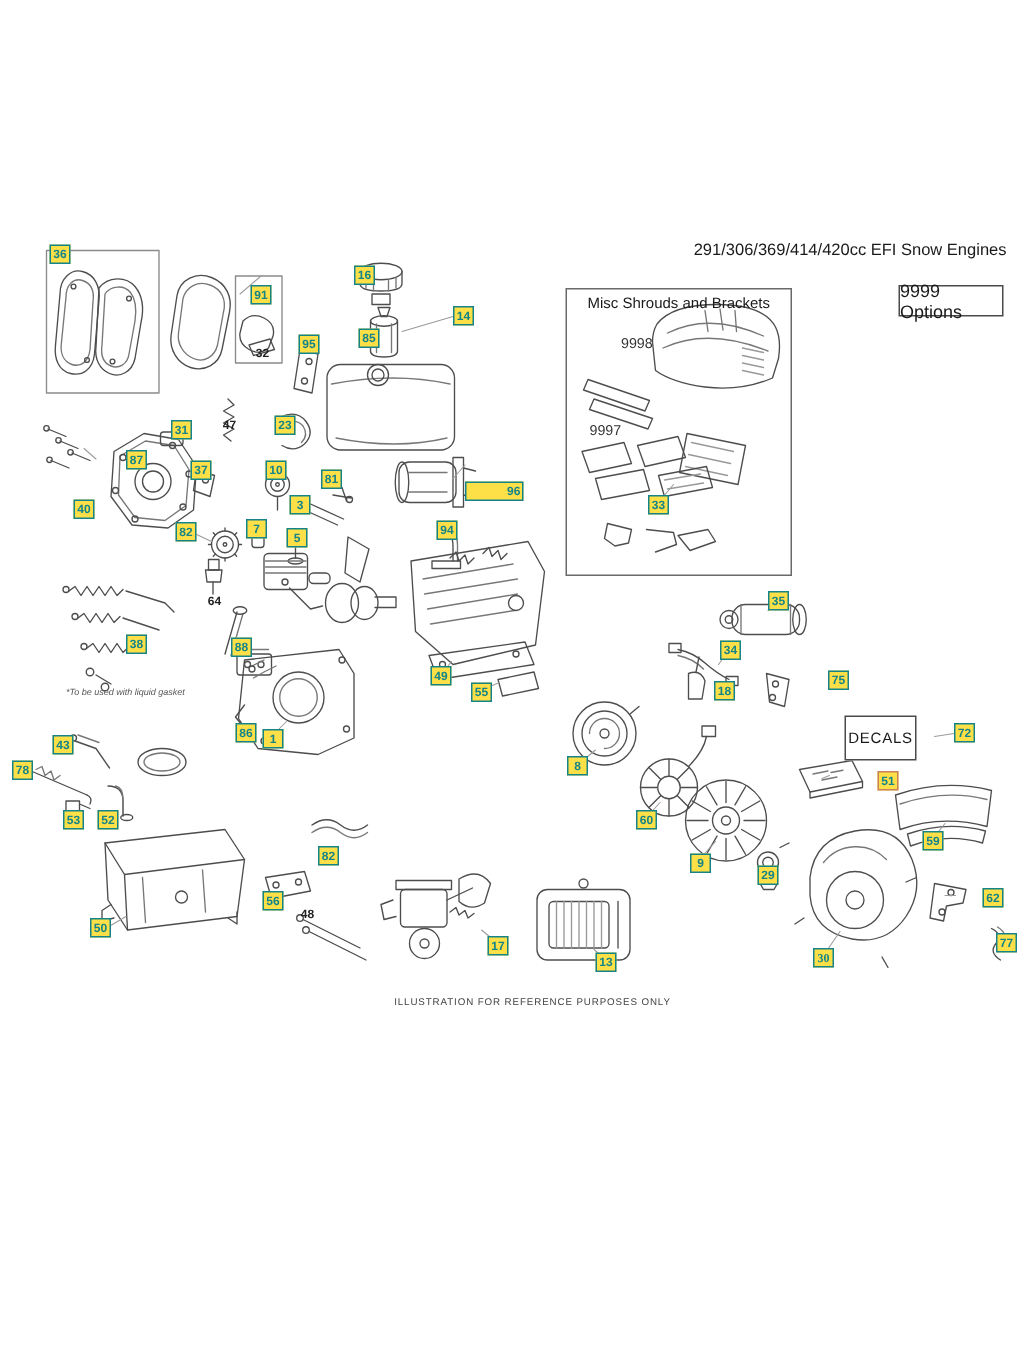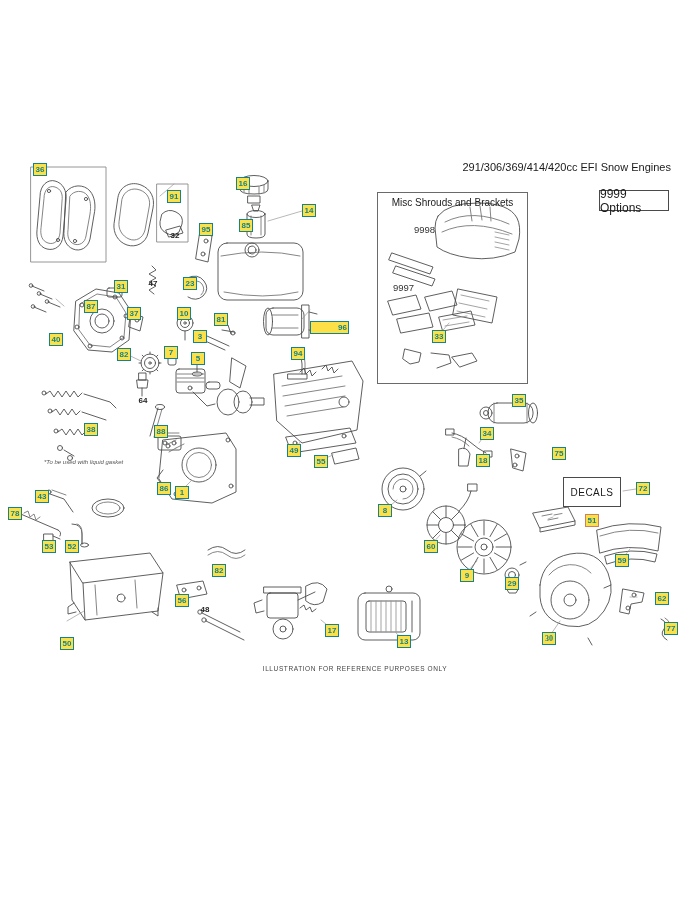--- a/index.html
+++ b/index.html
@@ -5,21 +5,21 @@
   *{margin:0;padding:0;box-sizing:border-box}
   html,body{width:688px;height:900px;background:#fff;
     font-family:"Liberation Sans","DejaVu Sans",sans-serif;position:relative;overflow:hidden}
   .page{position:absolute;left:0;top:0;width:688px;height:900px;background:#fff}
   svg.art{position:absolute;left:0;top:0}
   .page-title{position:absolute;top:161px;right:17px;font-size:11px;color:#1a1a1a}
   .options-box{position:absolute;left:599px;top:190px;width:70px;height:21px;border:1px solid #4a4a4a;
     display:flex;align-items:center;justify-content:center;font-size:12px;color:#1a1a1a;background:#fff}
   .misc-box{position:absolute;left:377px;top:192px;width:151px;height:192px;border:1px solid #6a6a6a}
   .misc-title{margin-top:4px;text-align:center;font-size:10px;color:#1a1a1a}
-  .decals-box{position:absolute;left:563px;top:477px;width:58px;height:30px;border:1px solid #4a4a4a;
+  .decals-box{position:absolute;left:563px;top:477px;width:48px;height:30px;border:1px solid #4a4a4a;
     display:flex;align-items:center;justify-content:center;font-size:10px;letter-spacing:.5px;color:#1a1a1a;background:#fff}
   .footnote{position:absolute;left:44px;top:459px;font-size:6px;font-style:italic;color:#555}
   .footer-note{position:absolute;left:22px;right:0;top:665px;text-align:center;font-size:6.5px;color:#444;letter-spacing:.6px}
   .callout-layer{position:absolute;left:0;top:0;width:688px;height:900px;pointer-events:none}
   .callout{position:absolute;min-width:14px;height:13px;line-height:11px;text-align:center;
     font-size:8px;font-weight:bold;color:var(--teal);border:1.3px solid var(--teal);
     background:#fde047;padding:0 1px}
   .callout.accent{border-color:var(--accent)}
   .callout.plain{border:none;background:transparent;color:#222}
   .callout.big{font-size:9.5px;font-weight:normal;color:#333}
@@ -493,21 +493,21 @@
       <div class="callout" style="left: 291px; top: 347px;">94</div>
       <div class="callout plain" style="left: 136px; top: 395px;">64</div>
       <div class="callout" style="left: 40px; top: 423px; margin-left: 44px;">38</div>
       <div class="callout" style="left: 154px; top: 425px;">88</div>
       <div class="callout" style="left: 35px; top: 490px;">43</div>
       <div class="callout" style="left: 8px; top: 507px;">78</div>
       <div class="callout" style="left: 157px; top: 482px;">86</div>
       <div class="callout" style="left: 175px; top: 486px;">1</div>
       <div class="callout" style="left: 42px; top: 540px;">53</div>
       <div class="callout" style="left: 65px; top: 540px;">52</div>
-      <div class="callout" style="left: 60px; top: 637px;">50</div>
+      <div class="callout" style="left: 60px; top: 612px;">50</div>
       <div class="callout" style="left: 212px; top: 564px;">82</div>
       <div class="callout" style="left: 175px; top: 594px;">56</div>
       <div class="callout plain" style="left: 198px; top: 604px;">48</div>
       <div class="callout" style="left: 325px; top: 624px;">17</div>
       <div class="callout" style="left: 397px; top: 635px;">13</div>
       <div class="callout" style="left: 287px; top: 444px;">49</div>
       <div class="callout" style="left: 314px; top: 455px;">55</div>
       <div class="callout" style="left: 378px; top: 504px;">8</div>
       <div class="callout" style="left: 424px; top: 540px;">60</div>
       <div class="callout" style="left: 460px; top: 569px;">9</div>

